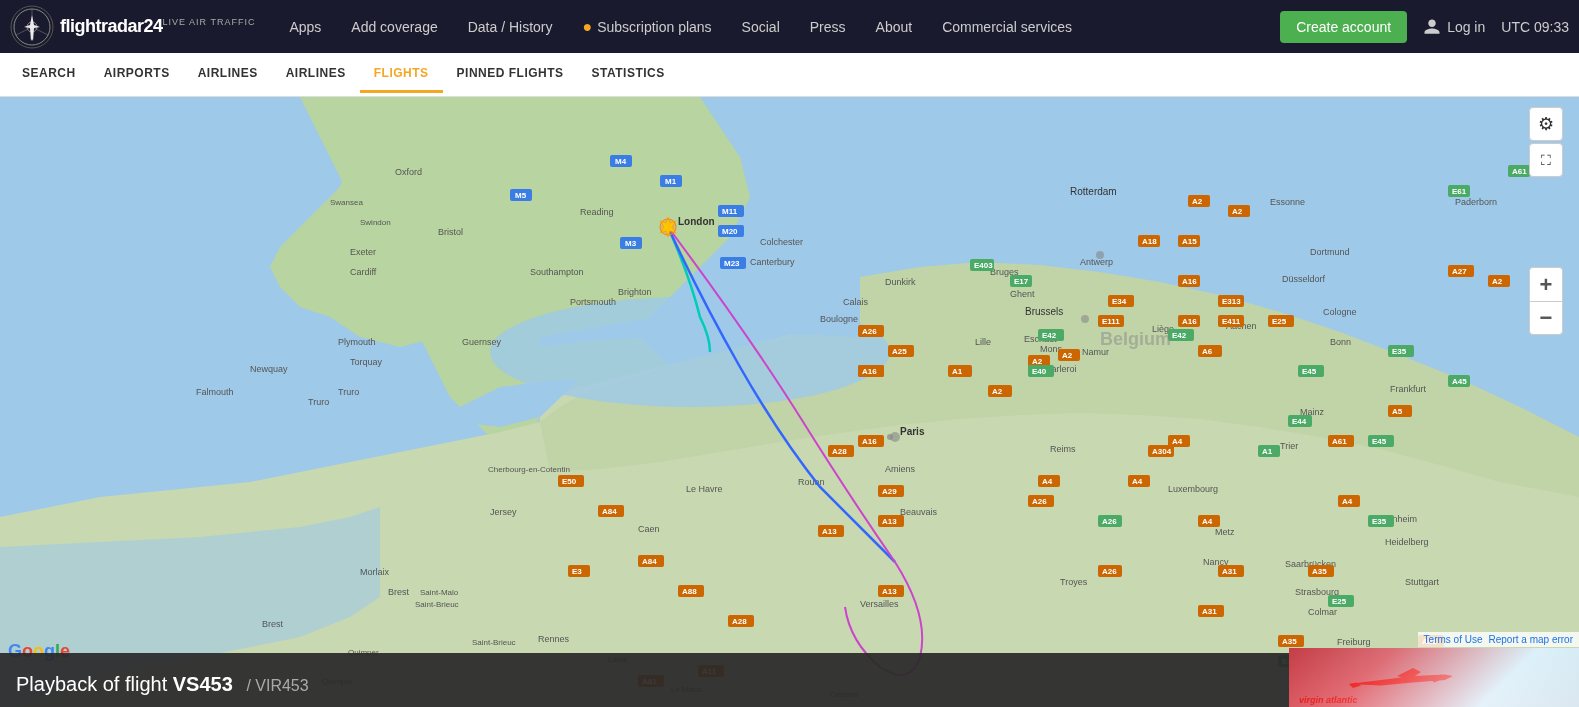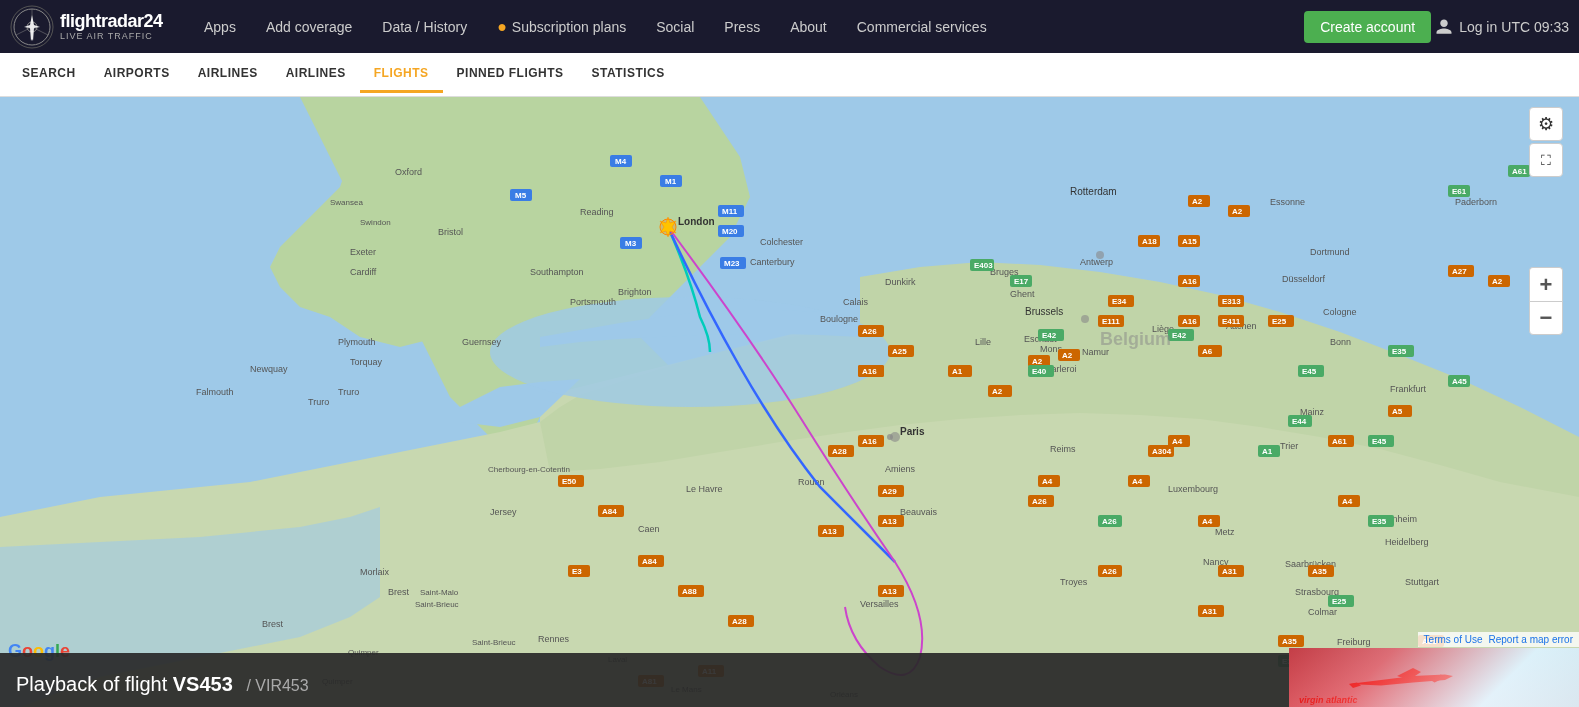--- a/index.html
+++ b/index.html
@@ -21,21 +21,20 @@
       margin-right: 20px;
       min-width: 160px;
     }
     #logo-icon {
       width: 44px;
       height: 44px;
       margin-right: 6px;
     }
     #logo-text-area {
       display: flex;
-      flex-direction: column;
     }
     #logo-brand {
       color: #fff;
       font-size: 18px;
       font-weight: bold;
       letter-spacing: -0.5px;
       line-height: 1.1;
     }
     #logo-sub {
       color: #aaa;
@@ -61,21 +60,21 @@
       transition: color 0.2s;
     }
     .nav-item.has-icon { gap: 5px; }
     .sub-icon {
       color: #f5a623;
       font-size: 16px;
     }
     #nav-right {
       display: flex;
       align-items: center;
-      gap: 4px;
+      gap: 16px;
       margin-left: auto;
     }
     #create-account-btn {
       background: #4caf50;
       color: #fff;
       border: none;
       border-radius: 4px;
       padding: 8px 16px;
       font-size: 14px;
       cursor: pointer;

